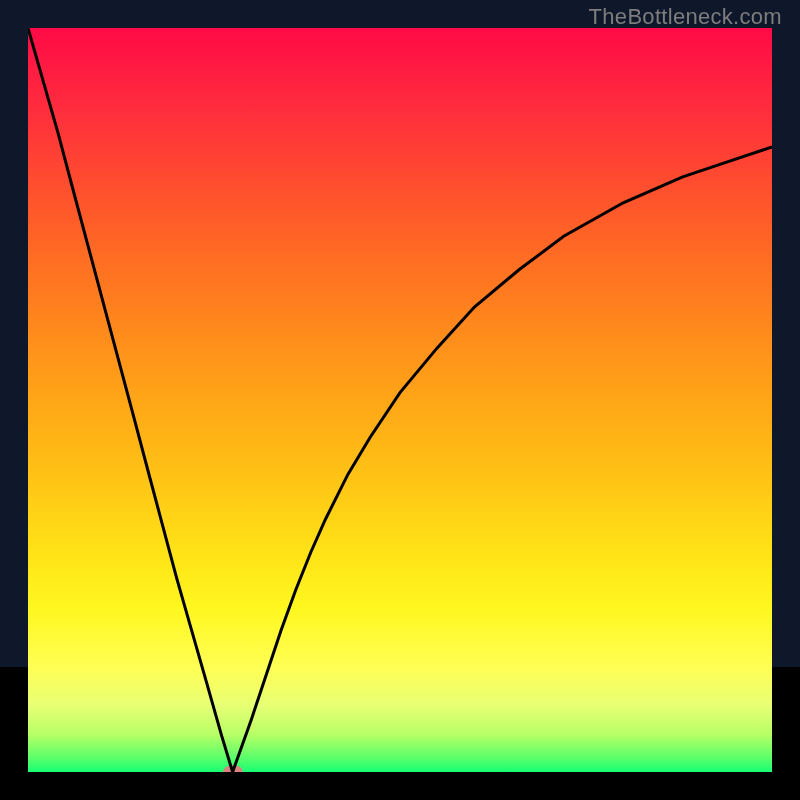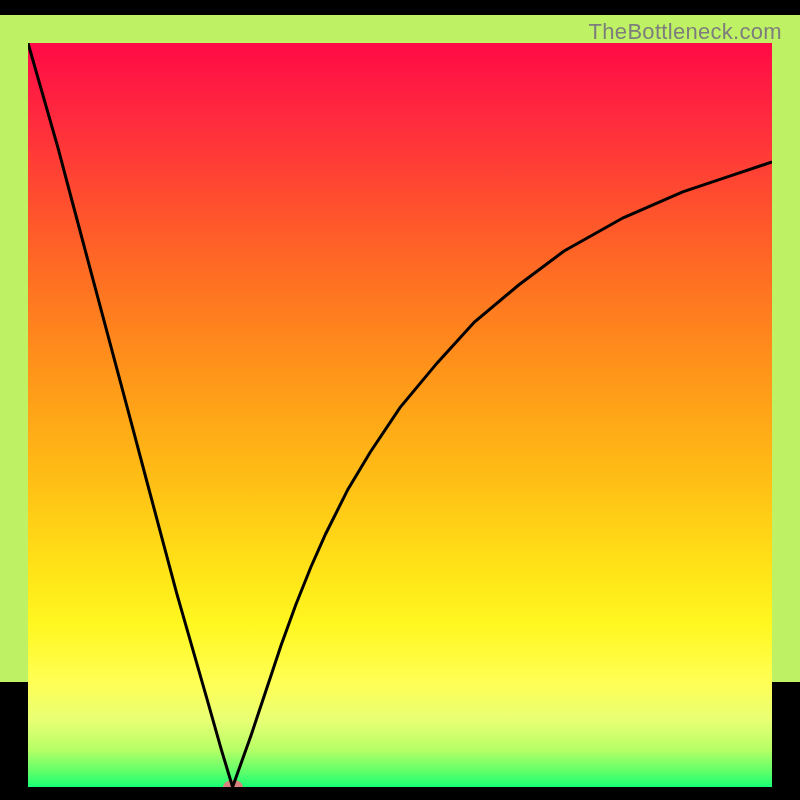--- a/index.html
+++ b/index.html
@@ -8,22 +8,21 @@
     width: 800px;
     height: 800px;
     background: #000;
     overflow: hidden;
     font-family: Arial, Helvetica, sans-serif;
   }
   .frame {
     position: relative;
     width: 800px;
     height: 667px;
-    background: #bef264;
-    margin-top: 15px;
+    background: #0f172a;
   }
   .watermark {
     position: absolute;
     top: 4px;
     right: 18px;
     color: #7d7d7d;
     font-size: 22px;
     letter-spacing: 0.3px;
     z-index: 10;
   }

